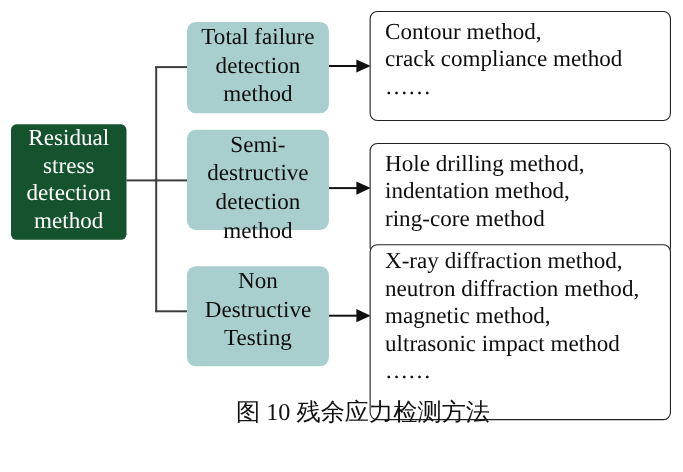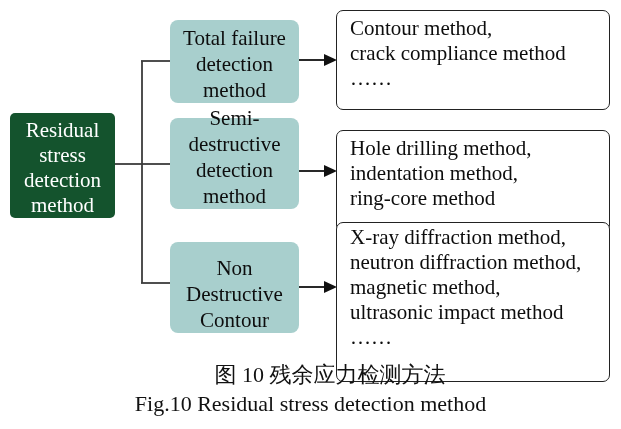--- a/index.html
+++ b/index.html
@@ -7,21 +7,21 @@
     position:relative;
     width:621px;height:429px;
     background:#ffffff;
     font-family:"Liberation Serif","DejaVu Serif",serif;
     color:#111;
     overflow:hidden;
   }
   .node{
     position:absolute;
     box-sizing:border-box;
-    display:flex;align-items:flex-end;justify-content:center;
+    display:flex;align-items:flex-start;justify-content:center;
     text-align:center;
     white-space:pre-line;
   }
   #root-box{
     left:10px;top:113px;width:105px;height:105px;
     background:#14532d;
     color:#ffffff;
     border-radius:5px;
     font-size:21px;line-height:25px;
   }
@@ -94,21 +94,21 @@
   </div>
   <div id="cat-2" class="node category-box">
     <span>Semi-
 destructive
 detection
 method</span>
   </div>
   <div id="cat-3" class="node category-box">
     <span>Non
 Destructive
-Contour</span>
+Testing</span>
   </div>
 
   <div id="met-1" class="node methods-box">
     <span>Contour method,
 crack compliance method
 ……</span>
   </div>
   <div id="met-2" class="node methods-box">
     <span>Hole drilling method,
 indentation method,
@@ -118,16 +118,15 @@
   <div id="met-3" class="node methods-box">
     <span>X-ray diffraction method,
 neutron diffraction method,
 magnetic method,
 ultrasonic impact method
 ……</span>
   </div>
 
   <div id="caption">
     <div class="zh">图 10 残余应力检测方法</div>
-    <div class="en">Fig.10 Residual stress detection method</div>
   </div>
 
 </div>
 
 </body></html>

